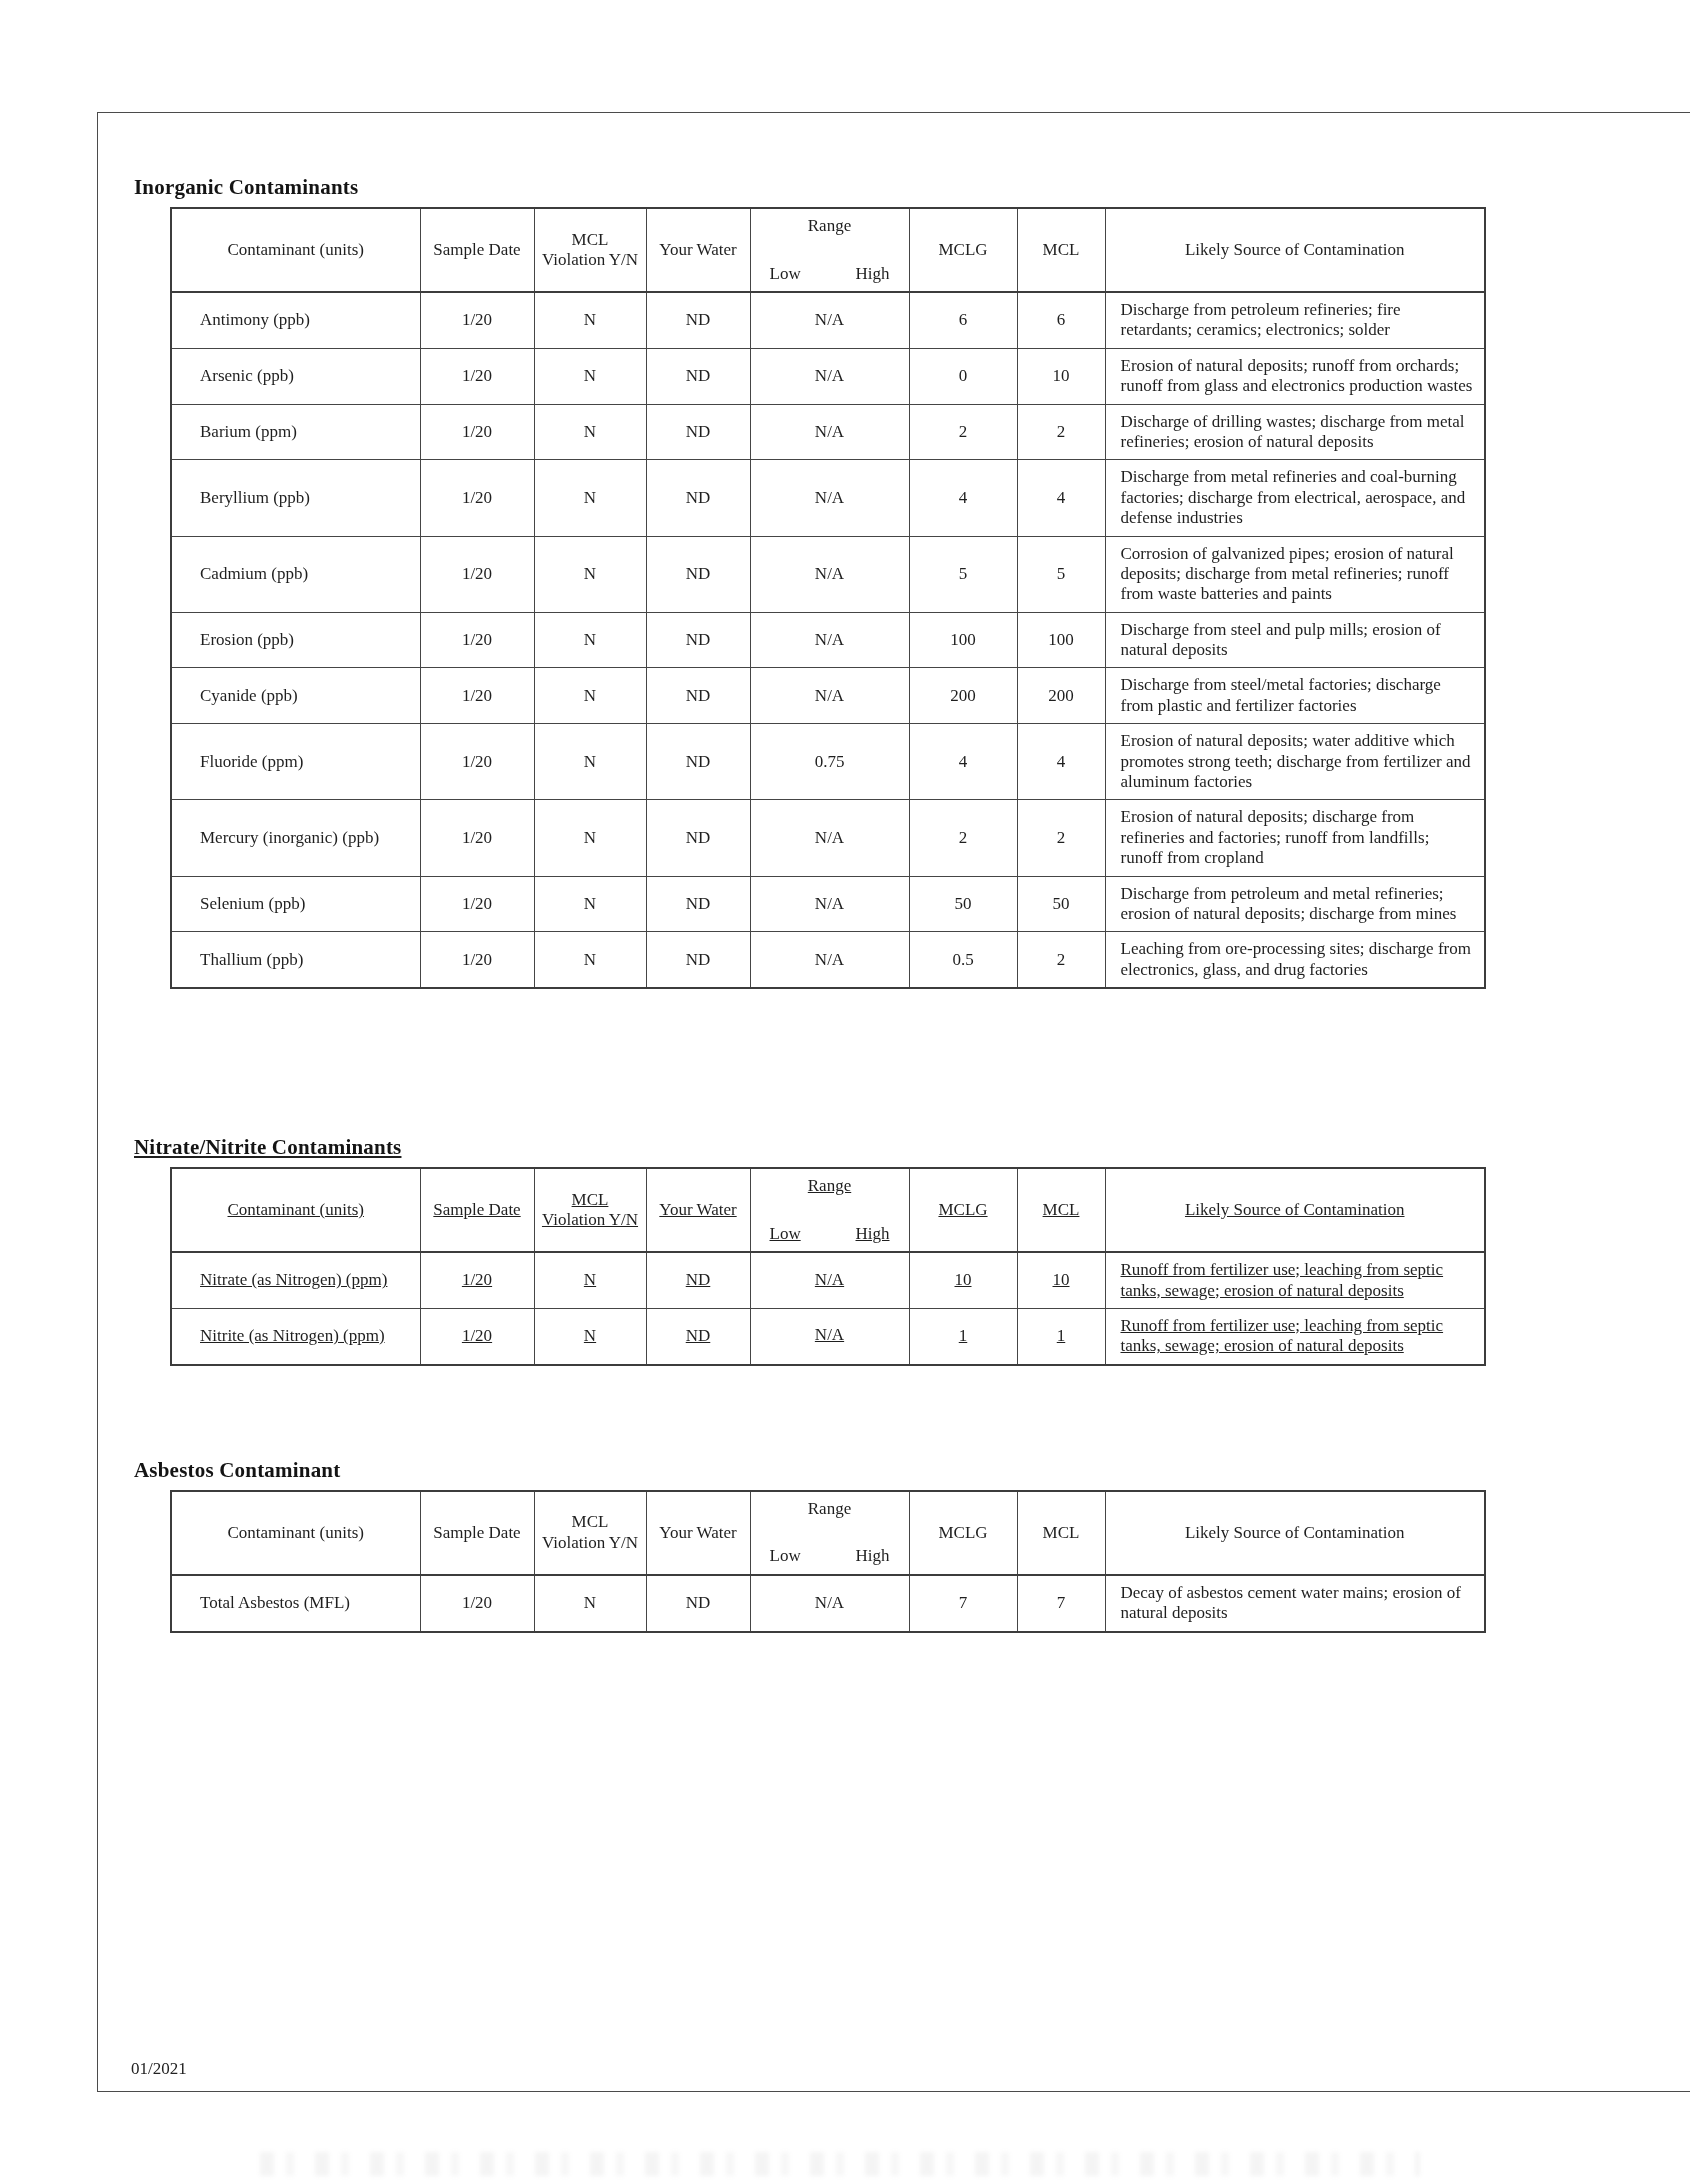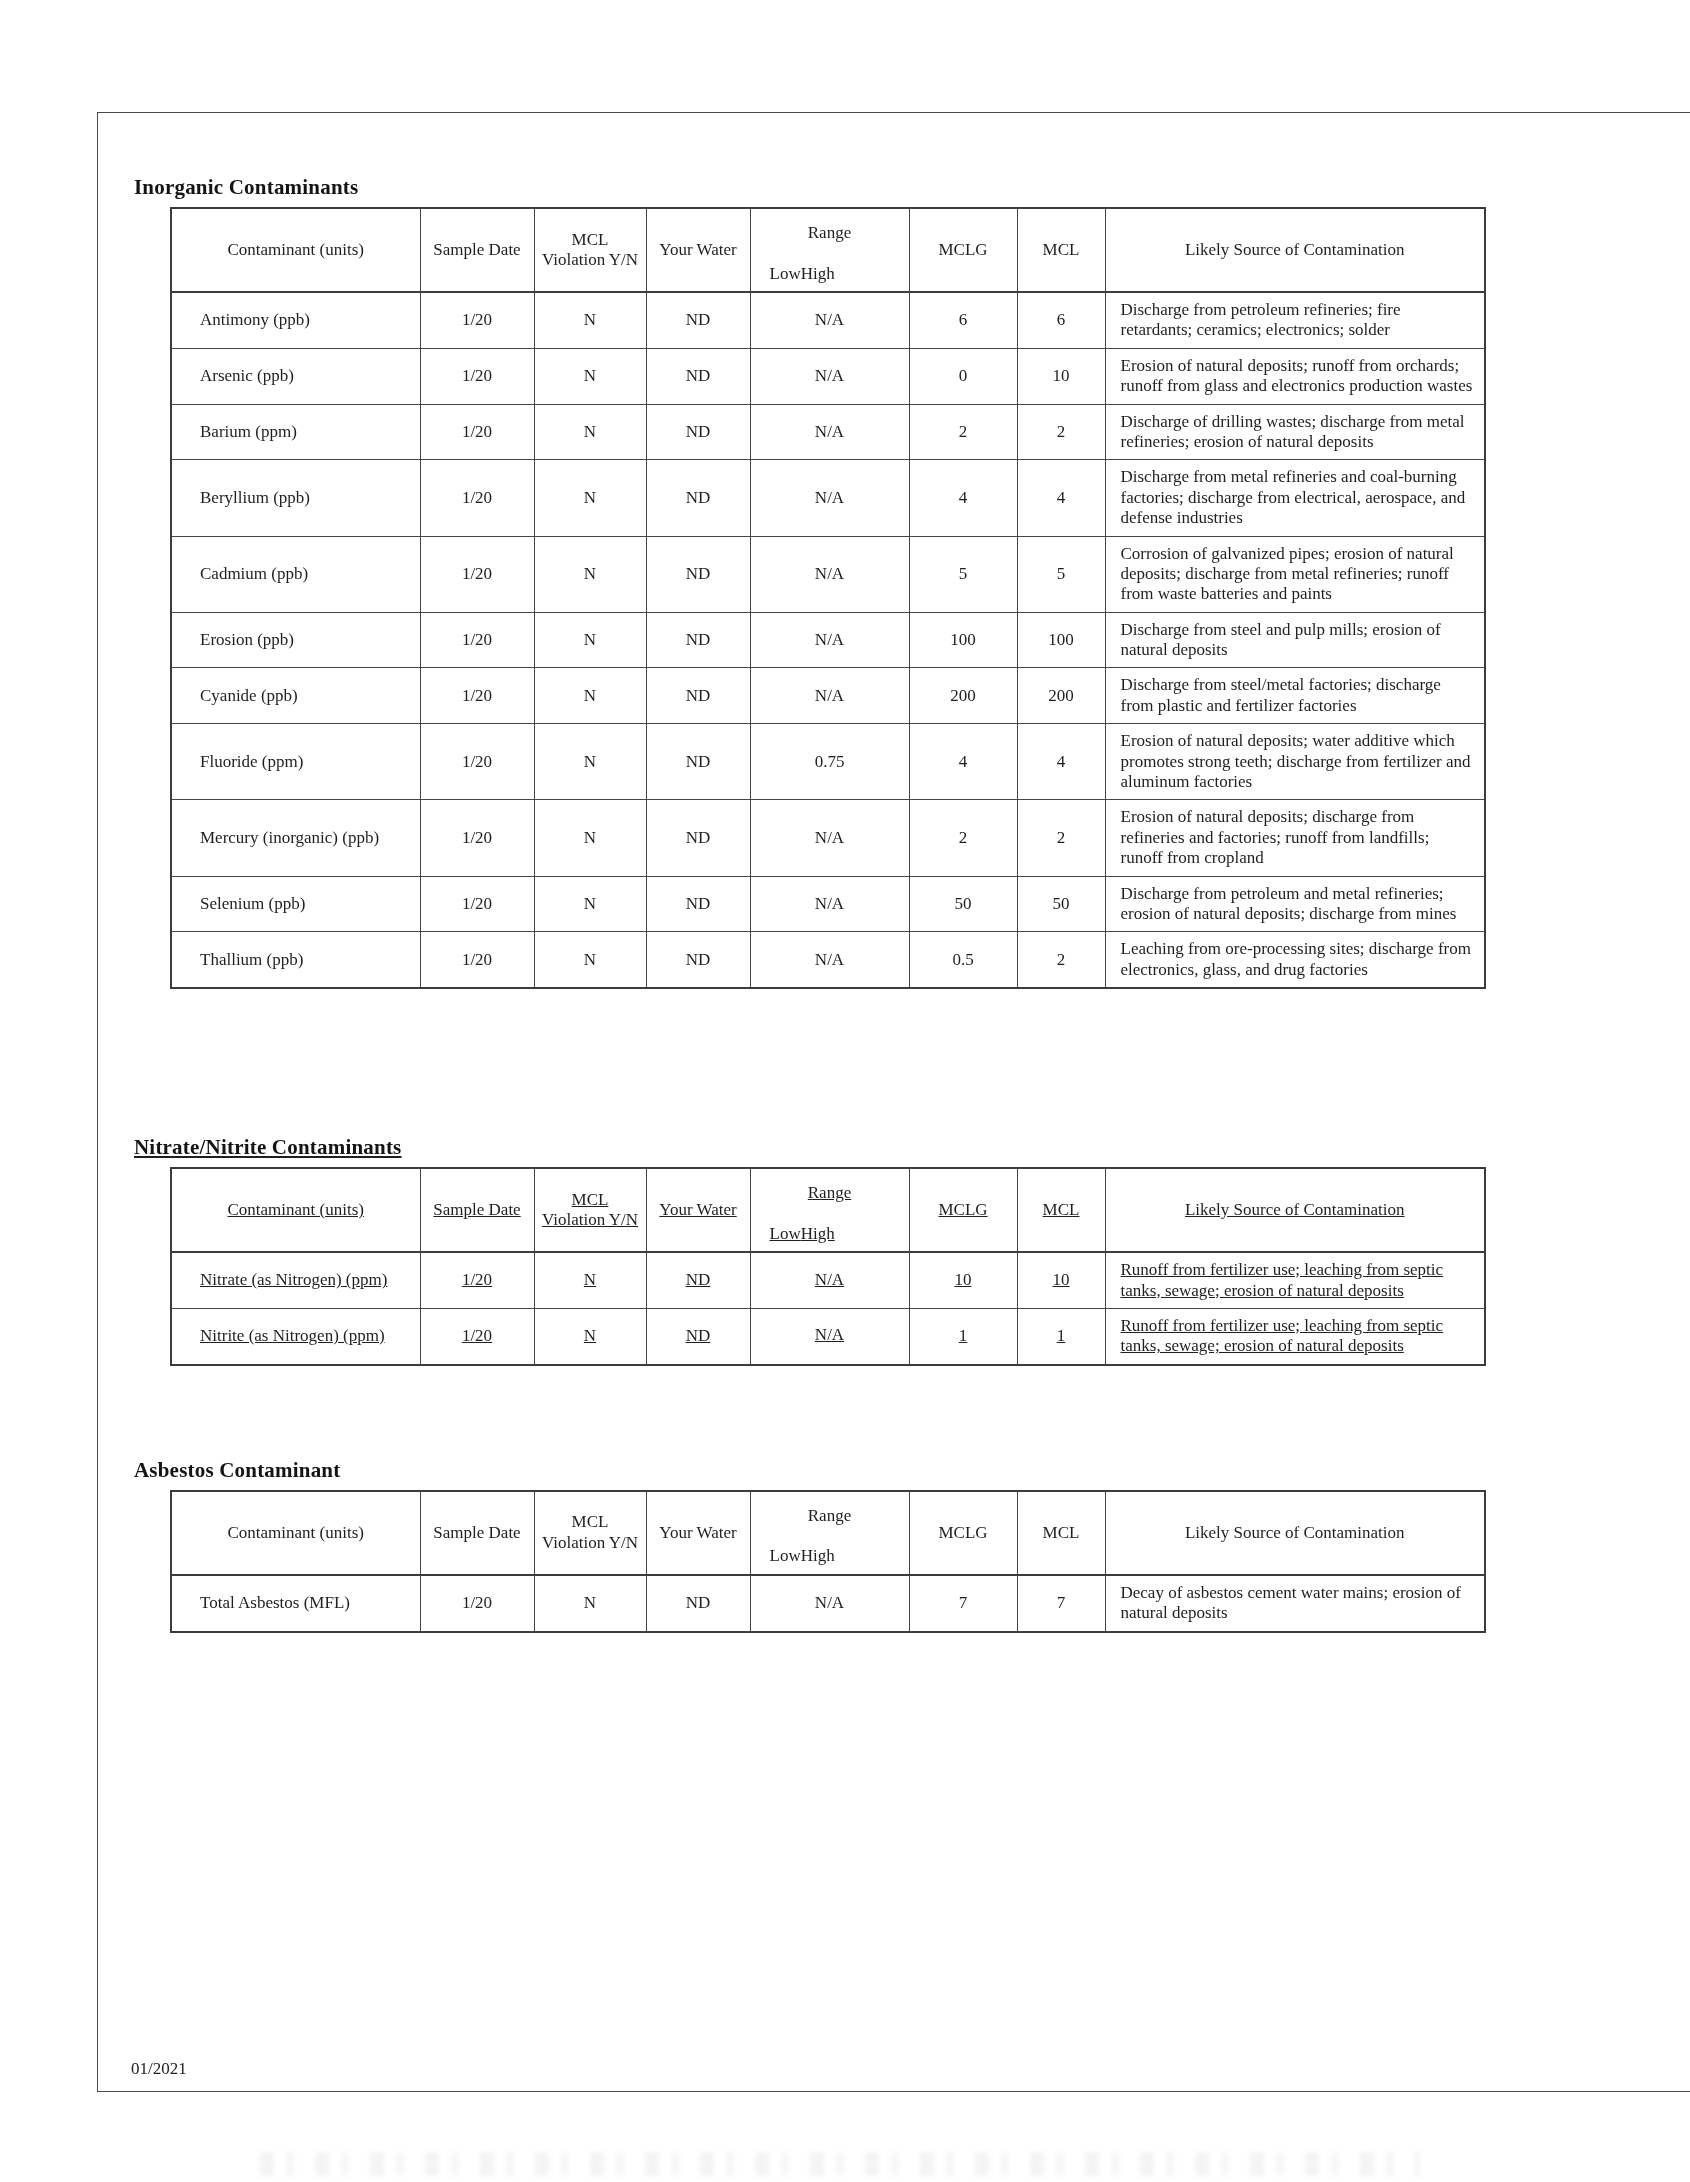--- a/index.html
+++ b/index.html
@@ -35,22 +35,22 @@
   td.cell-source{text-align:left;padding-left:15px;padding-right:9px;}
   col.col-contaminant{width:249px;}
   col.col-date{width:114px;}
   col.col-violation{width:112px;}
   col.col-water{width:104px;}
   col.col-range{width:159px;}
   col.col-mclg{width:108px;}
   col.col-mcl{width:88px;}
   col.col-source{width:380px;}
   .range-head{display:flex;flex-direction:column;justify-content:space-between;height:68px;}
-  .range-top{text-align:center;margin-top:7px;}
-  .low-high{display:flex;justify-content:flex-start;padding:0 13px;}
+  .range-top{text-align:center;}
+  .low-high{display:flex;justify-content:space-between;padding:0 13px;}
   
   #tbody-nitrate tr:nth-child(2) td.cell-range{vertical-align:top;padding-top:16px;}
   .footer-date{
     position:absolute;left:33px;bottom:12px;font-size:17px;color:#222;
   }
   
   .scan-noise{
     position:absolute;left:260px;top:2152px;width:1160px;height:24px;
     background:repeating-linear-gradient(90deg,#9a9a9a 0 14px,transparent 14px 26px,#b0b0b0 26px 34px,transparent 34px 55px);
     opacity:0.10;filter:blur(2px);pointer-events:none;

